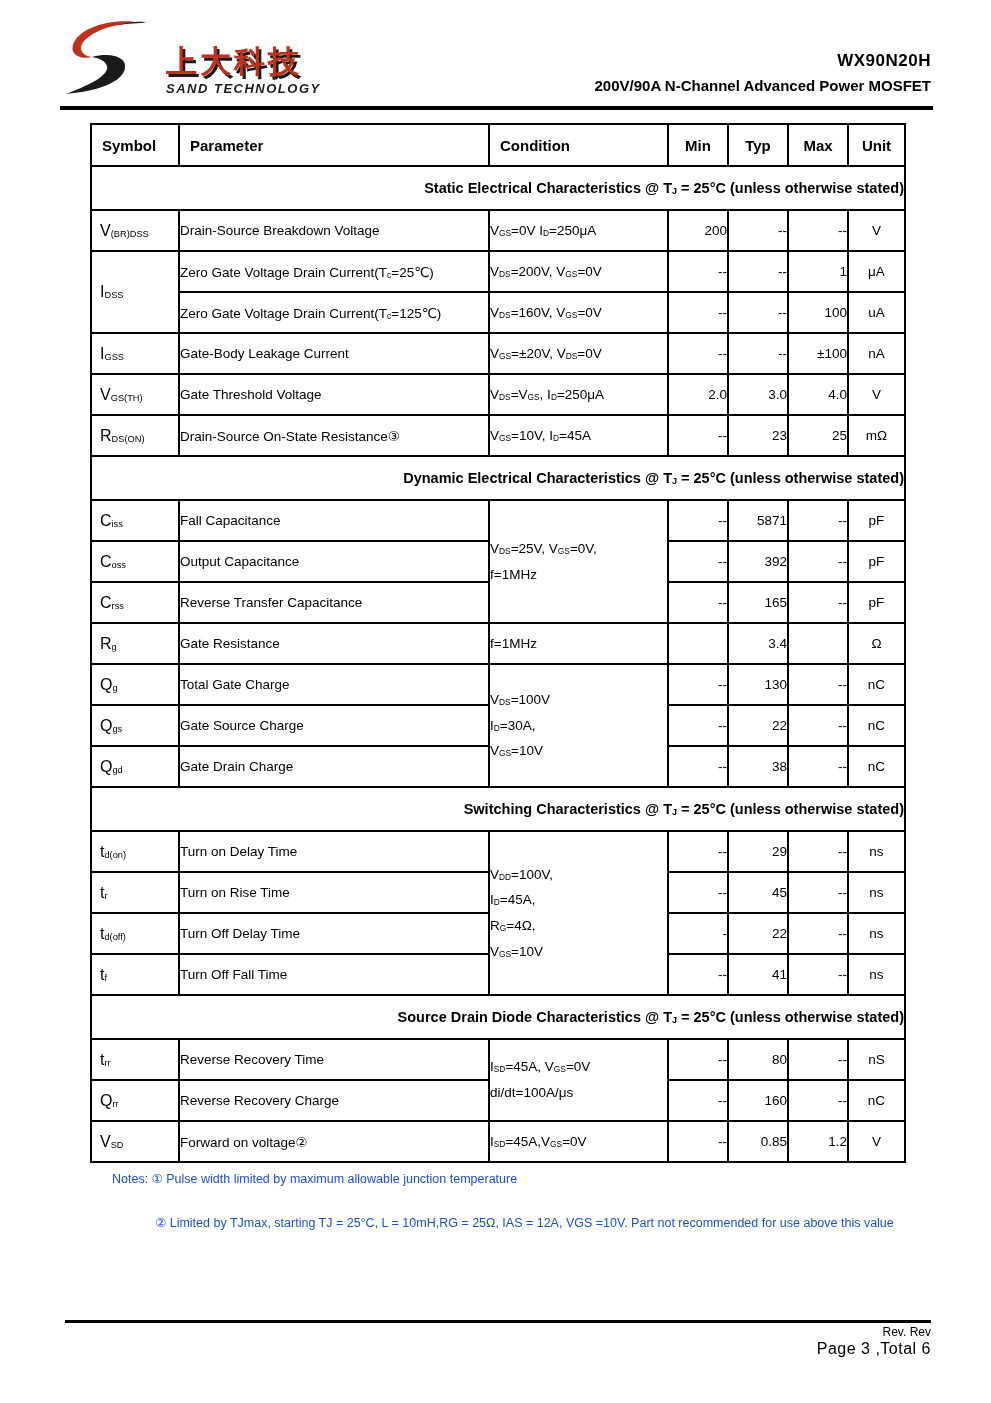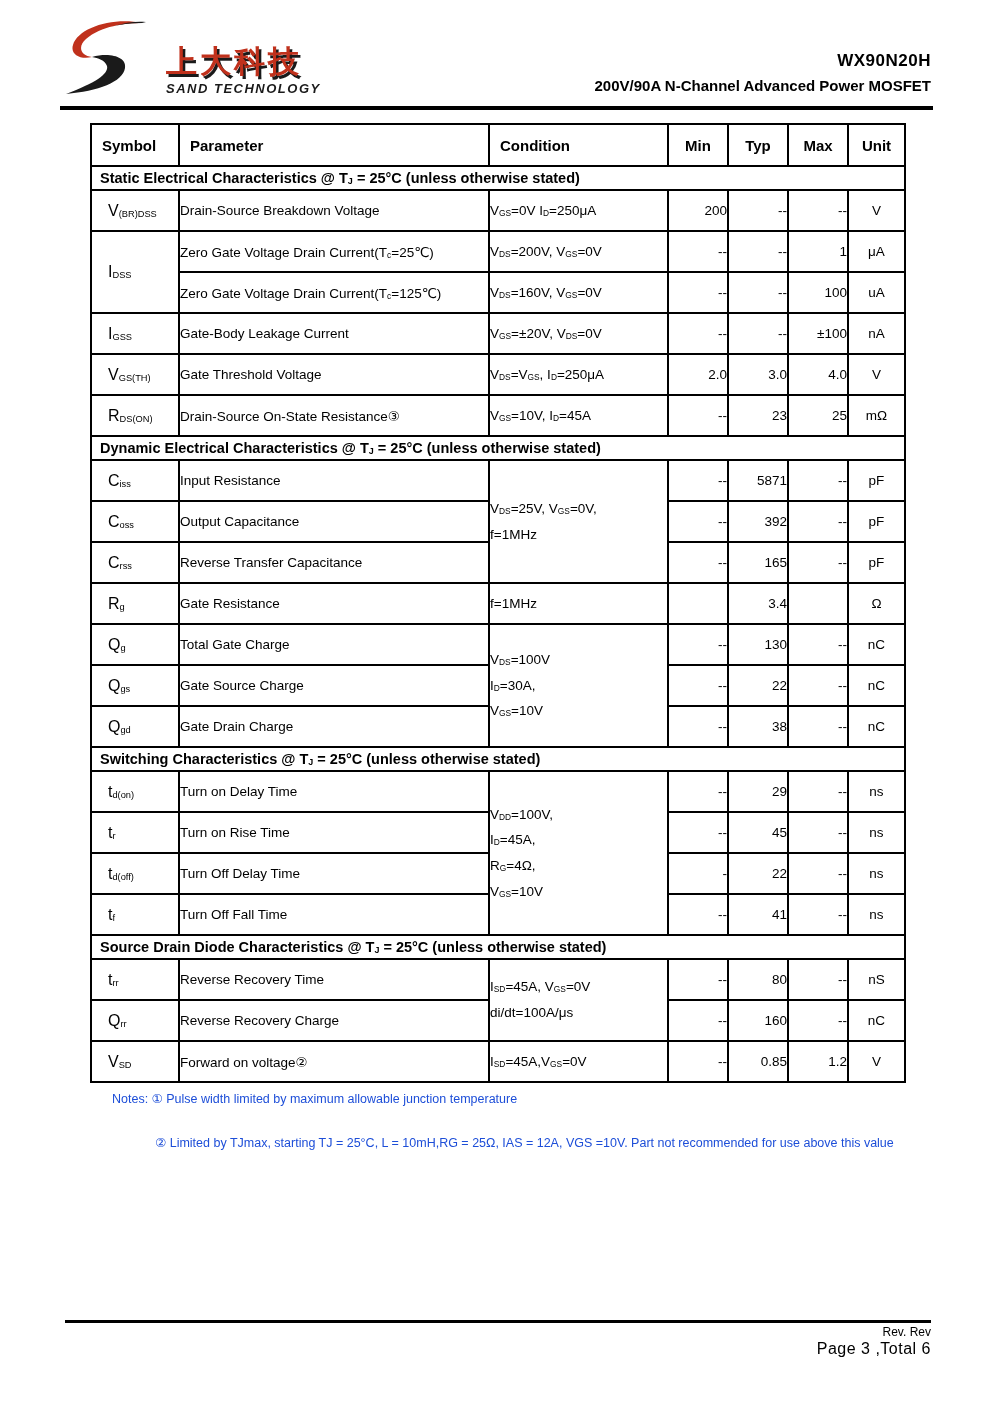--- a/index.html
+++ b/index.html
@@ -58,28 +58,28 @@
   table.chars thead tr { height: 42px; }
   table.chars th {
     font-size: 15px;
     font-weight: bold;
     text-align: left;
     padding-left: 10px;
   }
   table.chars th.c-min, table.chars th.c-typ, table.chars th.c-max, table.chars th.c-unit {
     text-align: center; padding-left: 0;
   }
-  tr.section-row { height: 24px; }
+  tr.section-row { height: 44px; text-align: right; }
   td.section {
     font-size: 14.5px;
     font-weight: bold;
     padding-left: 8px;
   }
   tbody tr.data-row { height: 41px; }
-  td.sym  { font-size: 16px; padding-left: 16px; border-radius: 9px; }
+  td.sym  { font-size: 16px; padding-left: 8px; border-radius: 9px; }
   td.param{ font-size: 13.5px; padding-left: 0; }
   td.cond { font-size: 13.5px; line-height: 1.9; }
   td.num  { font-size: 13.5px; text-align: right; }
   td.unit { font-size: 13.5px; text-align: center; }
   sub { font-size: 62%; vertical-align: -0.12em; letter-spacing: 0; }
   td.sym sub { font-size: 58%; }
 
   
   .notes { margin: 8px 60px 0 112px; font-size: 12.5px; color: #1d4ed8; }
   .note-line2 { margin-top: 29px; padding-left: 43px; }
@@ -199,21 +199,21 @@
           <td class="num">--</td>
           <td class="num">23</td>
           <td class="num">25</td>
           <td class="unit">mΩ</td>
         </tr>
         <tr class="section-row">
           <td colspan="7" class="section">Dynamic Electrical Characteristics @ T<sub>J</sub> = 25°C (unless otherwise stated)</td>
         </tr>
         <tr class="data-row">
           <td class="sym">C<sub>iss</sub></td>
-          <td class="param">Input Resistance</td>
+          <td class="param">Fall Capacitance</td>
           <td class="cond" rowspan="3">V<sub>DS</sub>=25V, V<sub>GS</sub>=0V,<br>f=1MHz</td>
           <td class="num">--</td>
           <td class="num">5871</td>
           <td class="num">--</td>
           <td class="unit">pF</td>
         </tr>
         <tr class="data-row">
           <td class="sym">C<sub>oss</sub></td>
           <td class="param">Output Capacitance</td>
           <td class="num">--</td>

